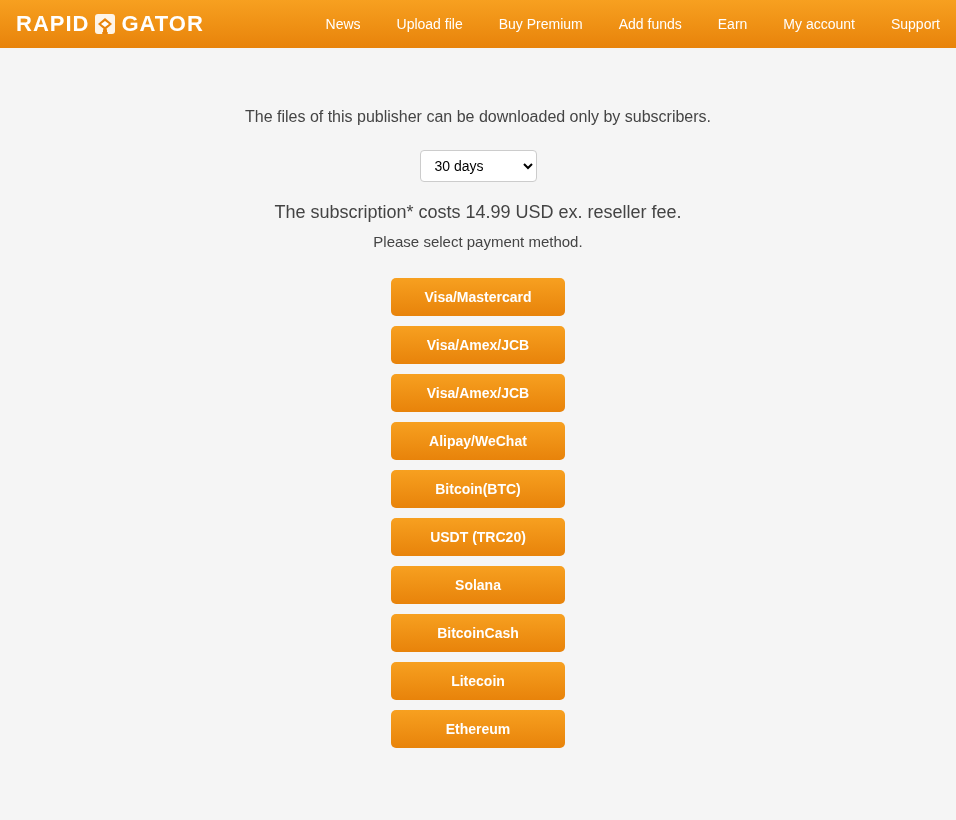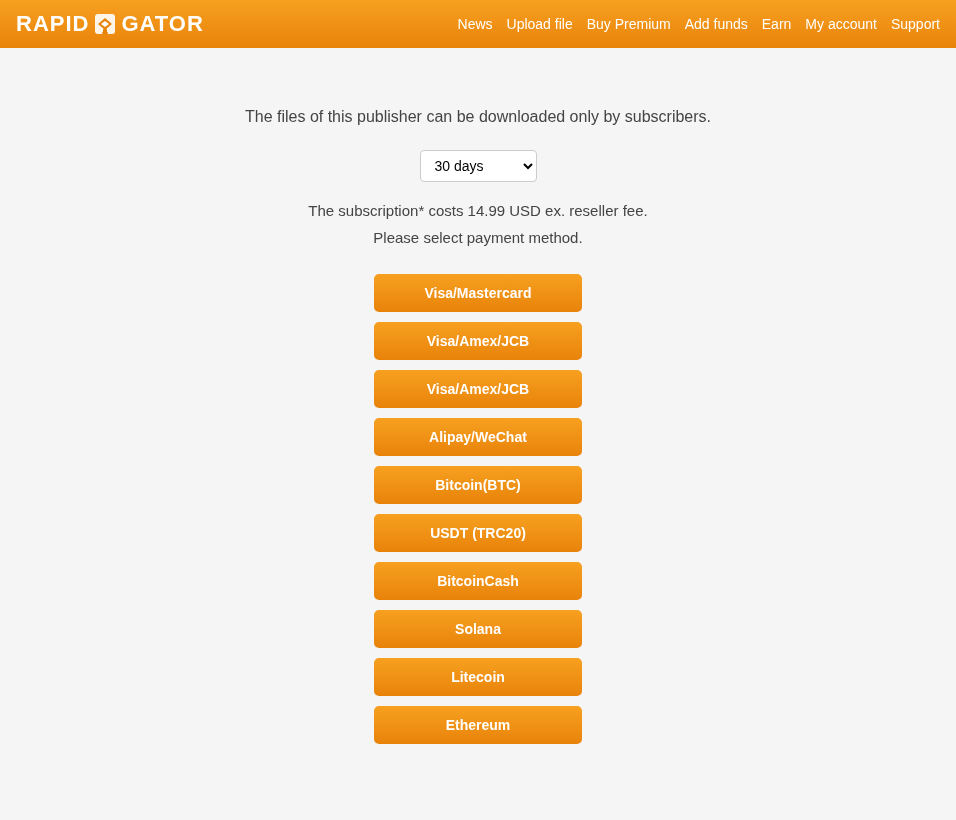--- a/index.html
+++ b/index.html
@@ -34,21 +34,21 @@
     }
     #logo-text-gator {
       color: white;
       font-size: 22px;
       font-weight: bold;
       letter-spacing: 1px;
     }
     #nav {
       margin-left: auto;
       display: flex;
-      gap: 14px;
+      gap: 36px;
       align-items: center;
     }
     .nav-link {
       color: white;
       text-decoration: none;
       font-size: 14px;
       font-weight: 500;
       cursor: pointer;
     }
 
@@ -70,39 +70,39 @@
       font-size: 14px;
       border: 1px solid #ccc;
       border-radius: 4px;
       background: white;
       cursor: pointer;
       appearance: auto;
       margin-bottom: 20px;
     }
     #cost-msg {
       color: #444;
-      font-size: 15px;
+      font-size: 18px;
       margin-bottom: 10px;
       text-align: center;
     }
     #payment-prompt {
       color: #444;
       font-size: 15px;
       margin-bottom: 28px;
       text-align: center;
     }
     #payment-buttons {
       display: flex;
       flex-direction: column;
       gap: 10px;
       width: 200px;
       align-items: center;
     }
     .payment-btn {
-      width: 208px;
+      width: 174px;
       padding: 11px 0;
       background: linear-gradient(to bottom, #f7a020, #e8830a);
       color: white;
       border: none;
       border-radius: 5px;
       font-size: 14px;
       font-weight: bold;
       cursor: pointer;
       text-align: center;
     }
@@ -148,19 +148,19 @@
   <p id="cost-msg">The subscription* costs 14.99 USD ex. reseller fee.</p>
   <p id="payment-prompt">Please select payment method.</p>
 
   <div id="payment-buttons">
   <button class="payment-btn">Visa/Mastercard</button>
       <button class="payment-btn">Visa/Amex/JCB</button>
       <button class="payment-btn">Visa/Amex/JCB</button>
       <button class="payment-btn">Alipay/WeChat</button>
       <button class="payment-btn">Bitcoin(BTC)</button>
       <button class="payment-btn">USDT (TRC20)</button>
+      <button class="payment-btn">Solana</button>
       <button class="payment-btn">BitcoinCash</button>
-      <button class="payment-btn">Solana</button>
       <button class="payment-btn">Litecoin</button>
       <button class="payment-btn">Ethereum</button>
     </div>
 
 </main>
 
 </body></html>

